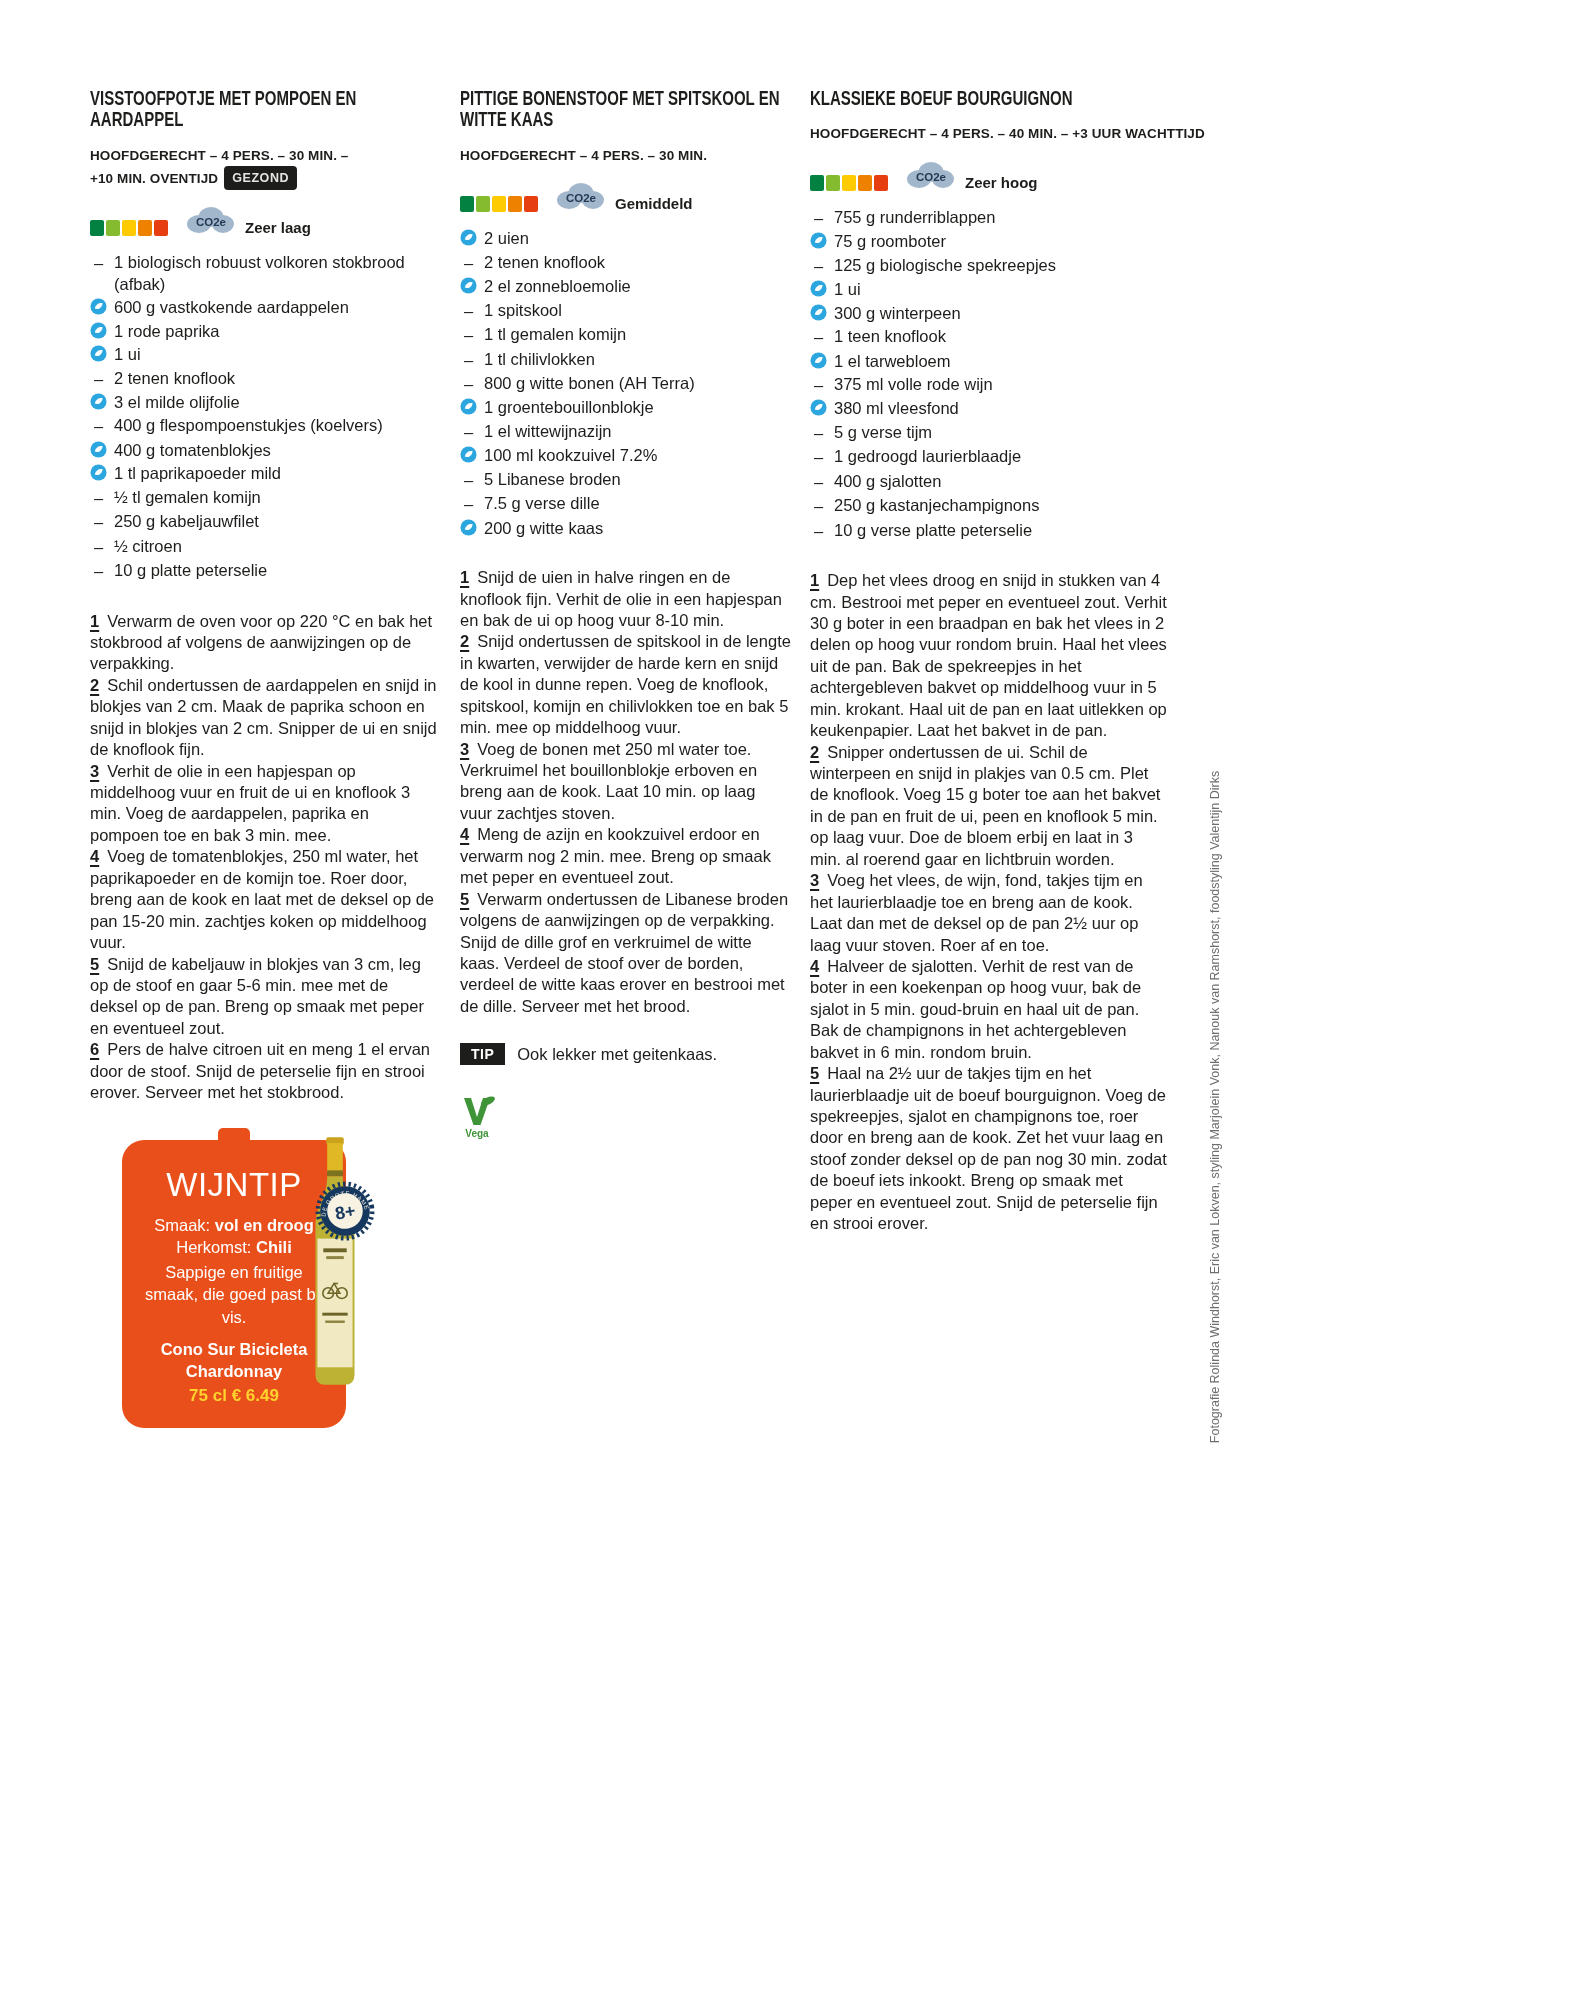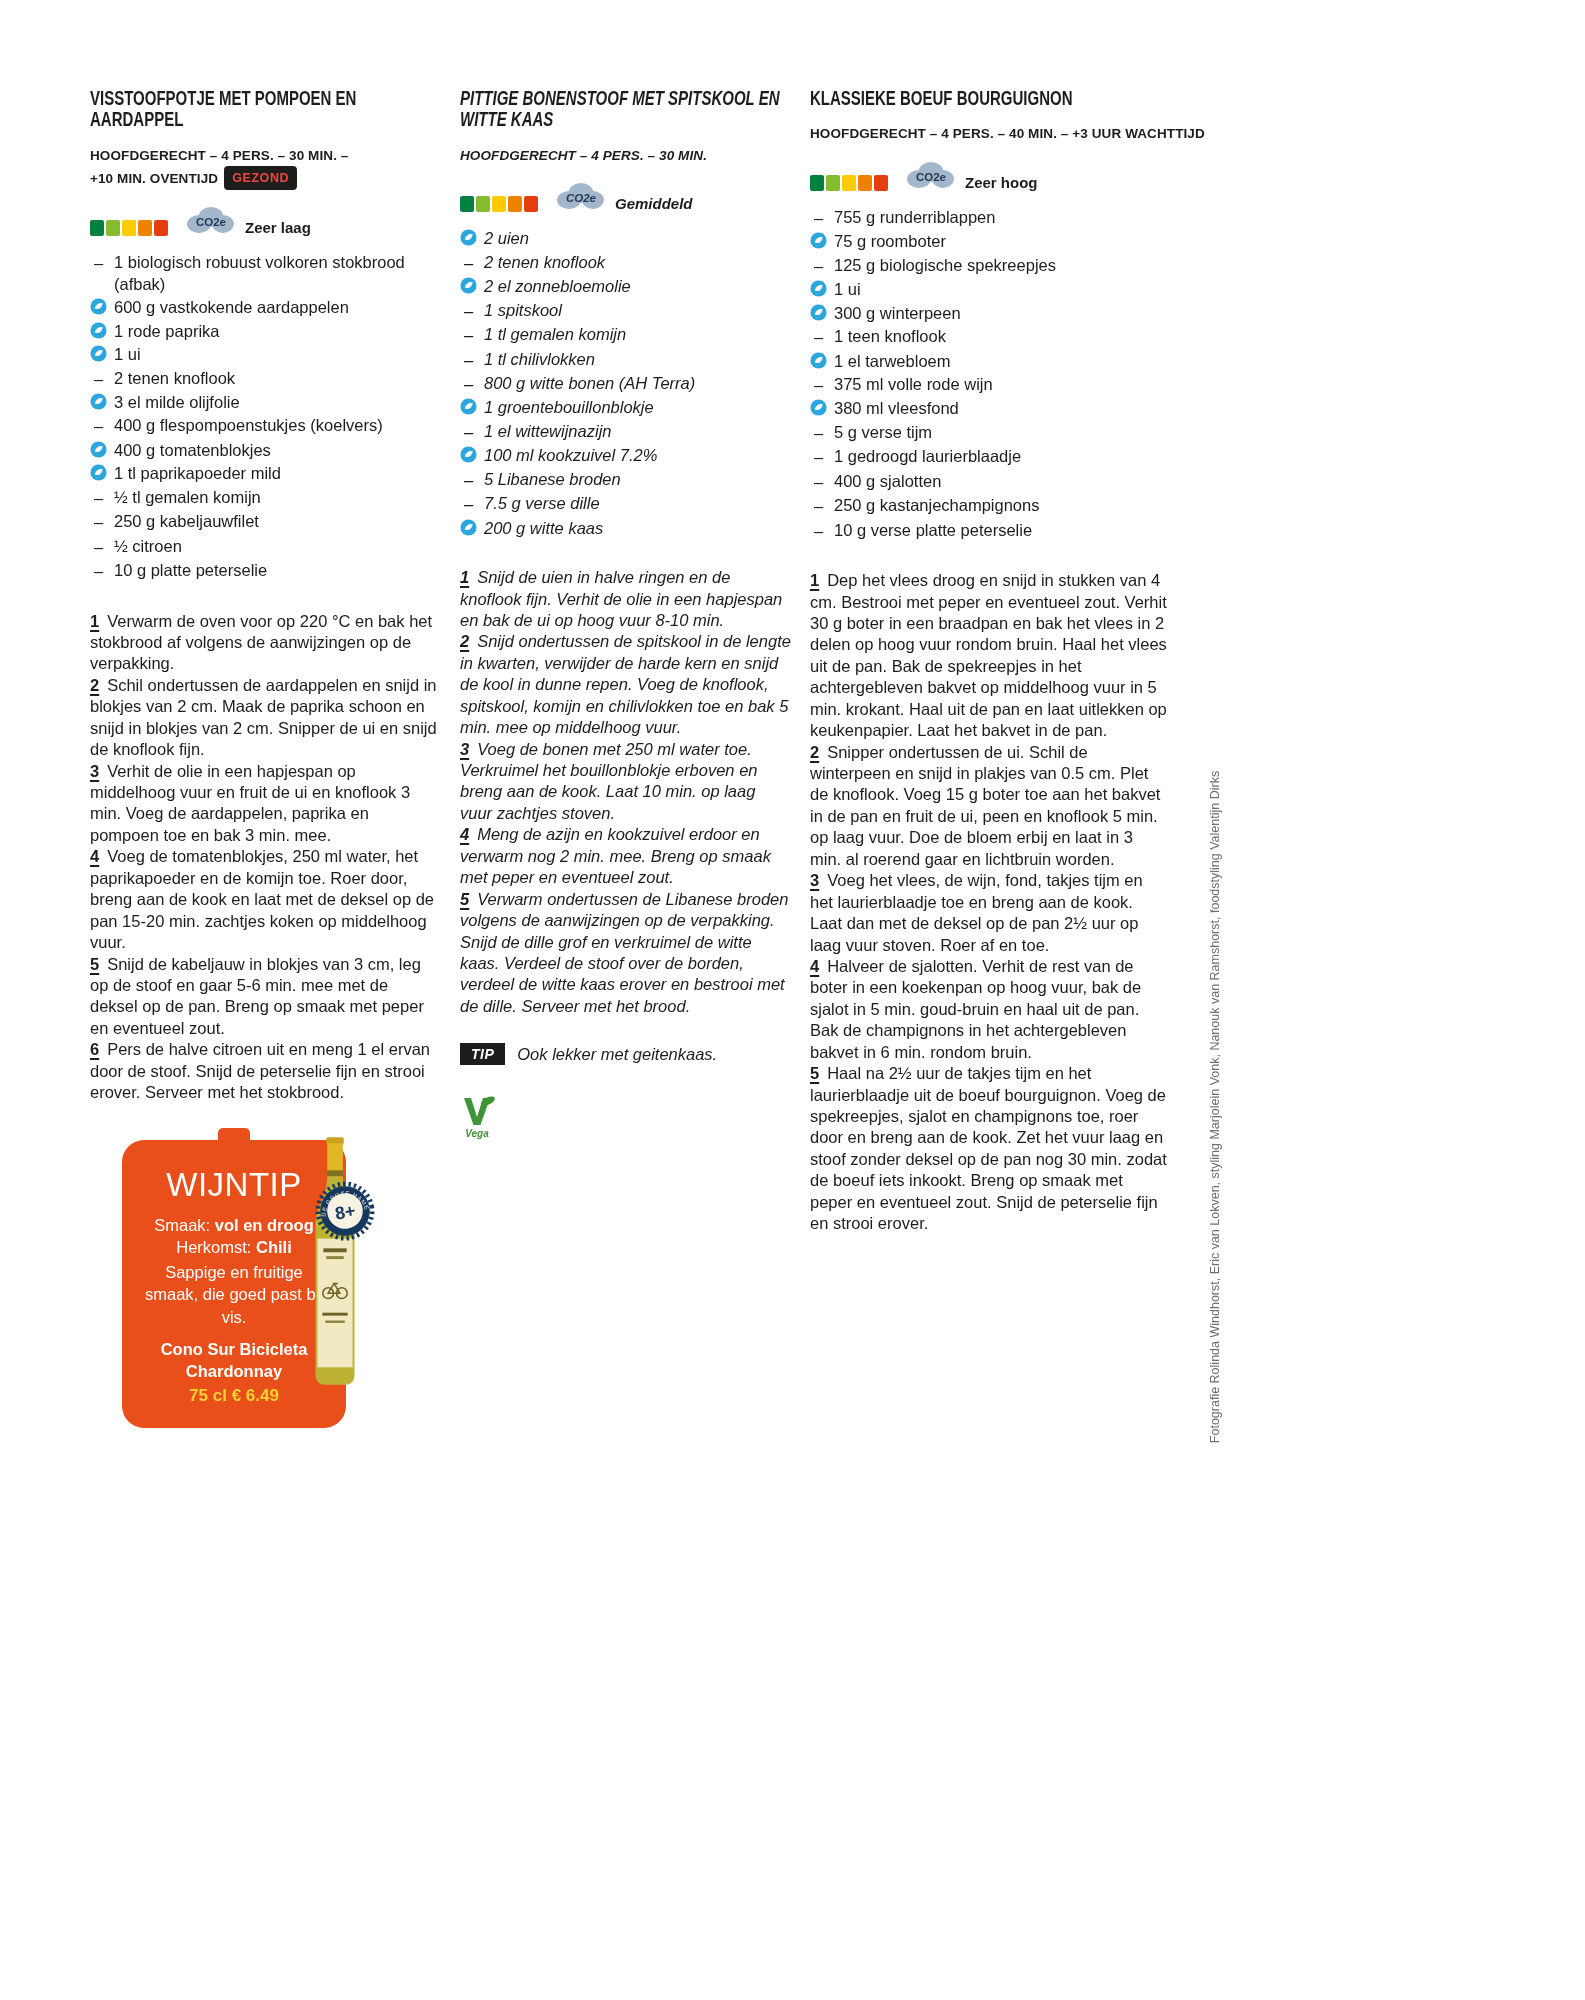--- a/index.html
+++ b/index.html
@@ -2,30 +2,30 @@
 <html><head>
 <meta charset="utf-8">
 <style>
   html,body { margin:0; padding:0; background:#ffffff; }
   .page {
     position:relative; width:1585px; height:2000px; background:#ffffff;
     font-family:"Liberation Sans", sans-serif; color:#1d1d1b; overflow:hidden;
   }
   .col { position:absolute; top:88px; }
   .col-1 { left:90px;  width:348px; }
-  .col-2 { left:460px; width:332px;font-style:italic; }
+  .col-2 { left:460px; width:332px; }
   .col-3 { left:810px; width:358px; }
 
   .title { font-size:20px; line-height:1.07; margin:0 0 14px; font-weight:bold; }
   .title-in { display:inline-block; width:133%; transform:scaleX(0.75); transform-origin:0 0; }
 
   .meta { font-size:13.5px; font-weight:bold; line-height:1.6; letter-spacing:.1px; margin:0 0 12px; }
   .meta span { white-space:nowrap; }
   .badge-black {
-    display:inline-block; background:#1d1d1b; color:#ef4444; border-radius:4px;
+    display:inline-block; background:#1d1d1b; color:#e5e5e5; border-radius:4px;
     padding:2px 8px; font-size:12.5px; font-weight:bold; letter-spacing:.6px;
     margin-left:6px; vertical-align:1px;
   }
 
   .scores { display:flex; align-items:flex-end; margin:0 0 16px; }
   .nutriscore { display:flex; align-items:center; gap:2px; }
   .ns {
     width:14px; height:16px; border-radius:2px; color:#fff; font-size:10px; font-weight:bold;
     display:flex; align-items:center; justify-content:center; flex:none;
   }

